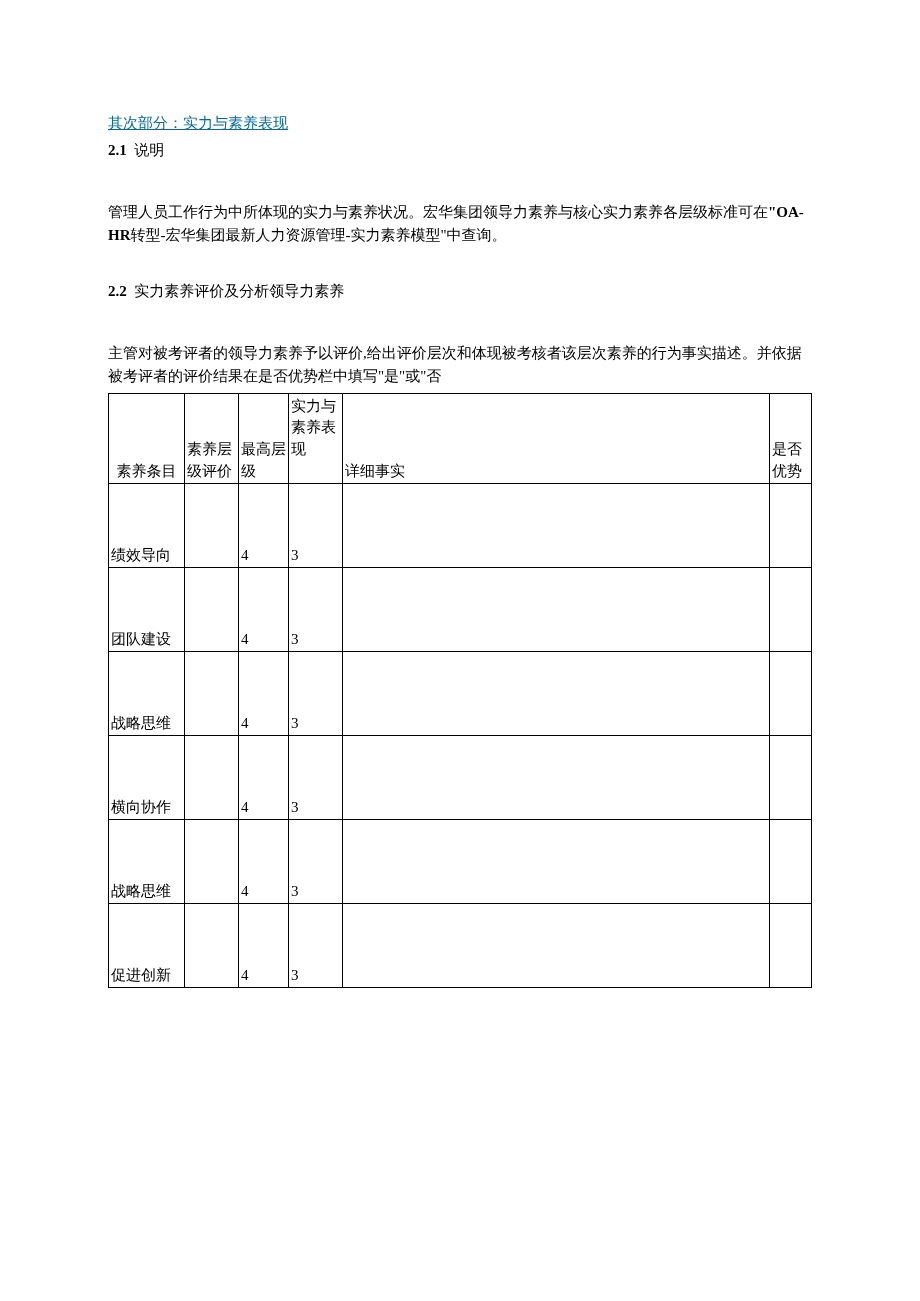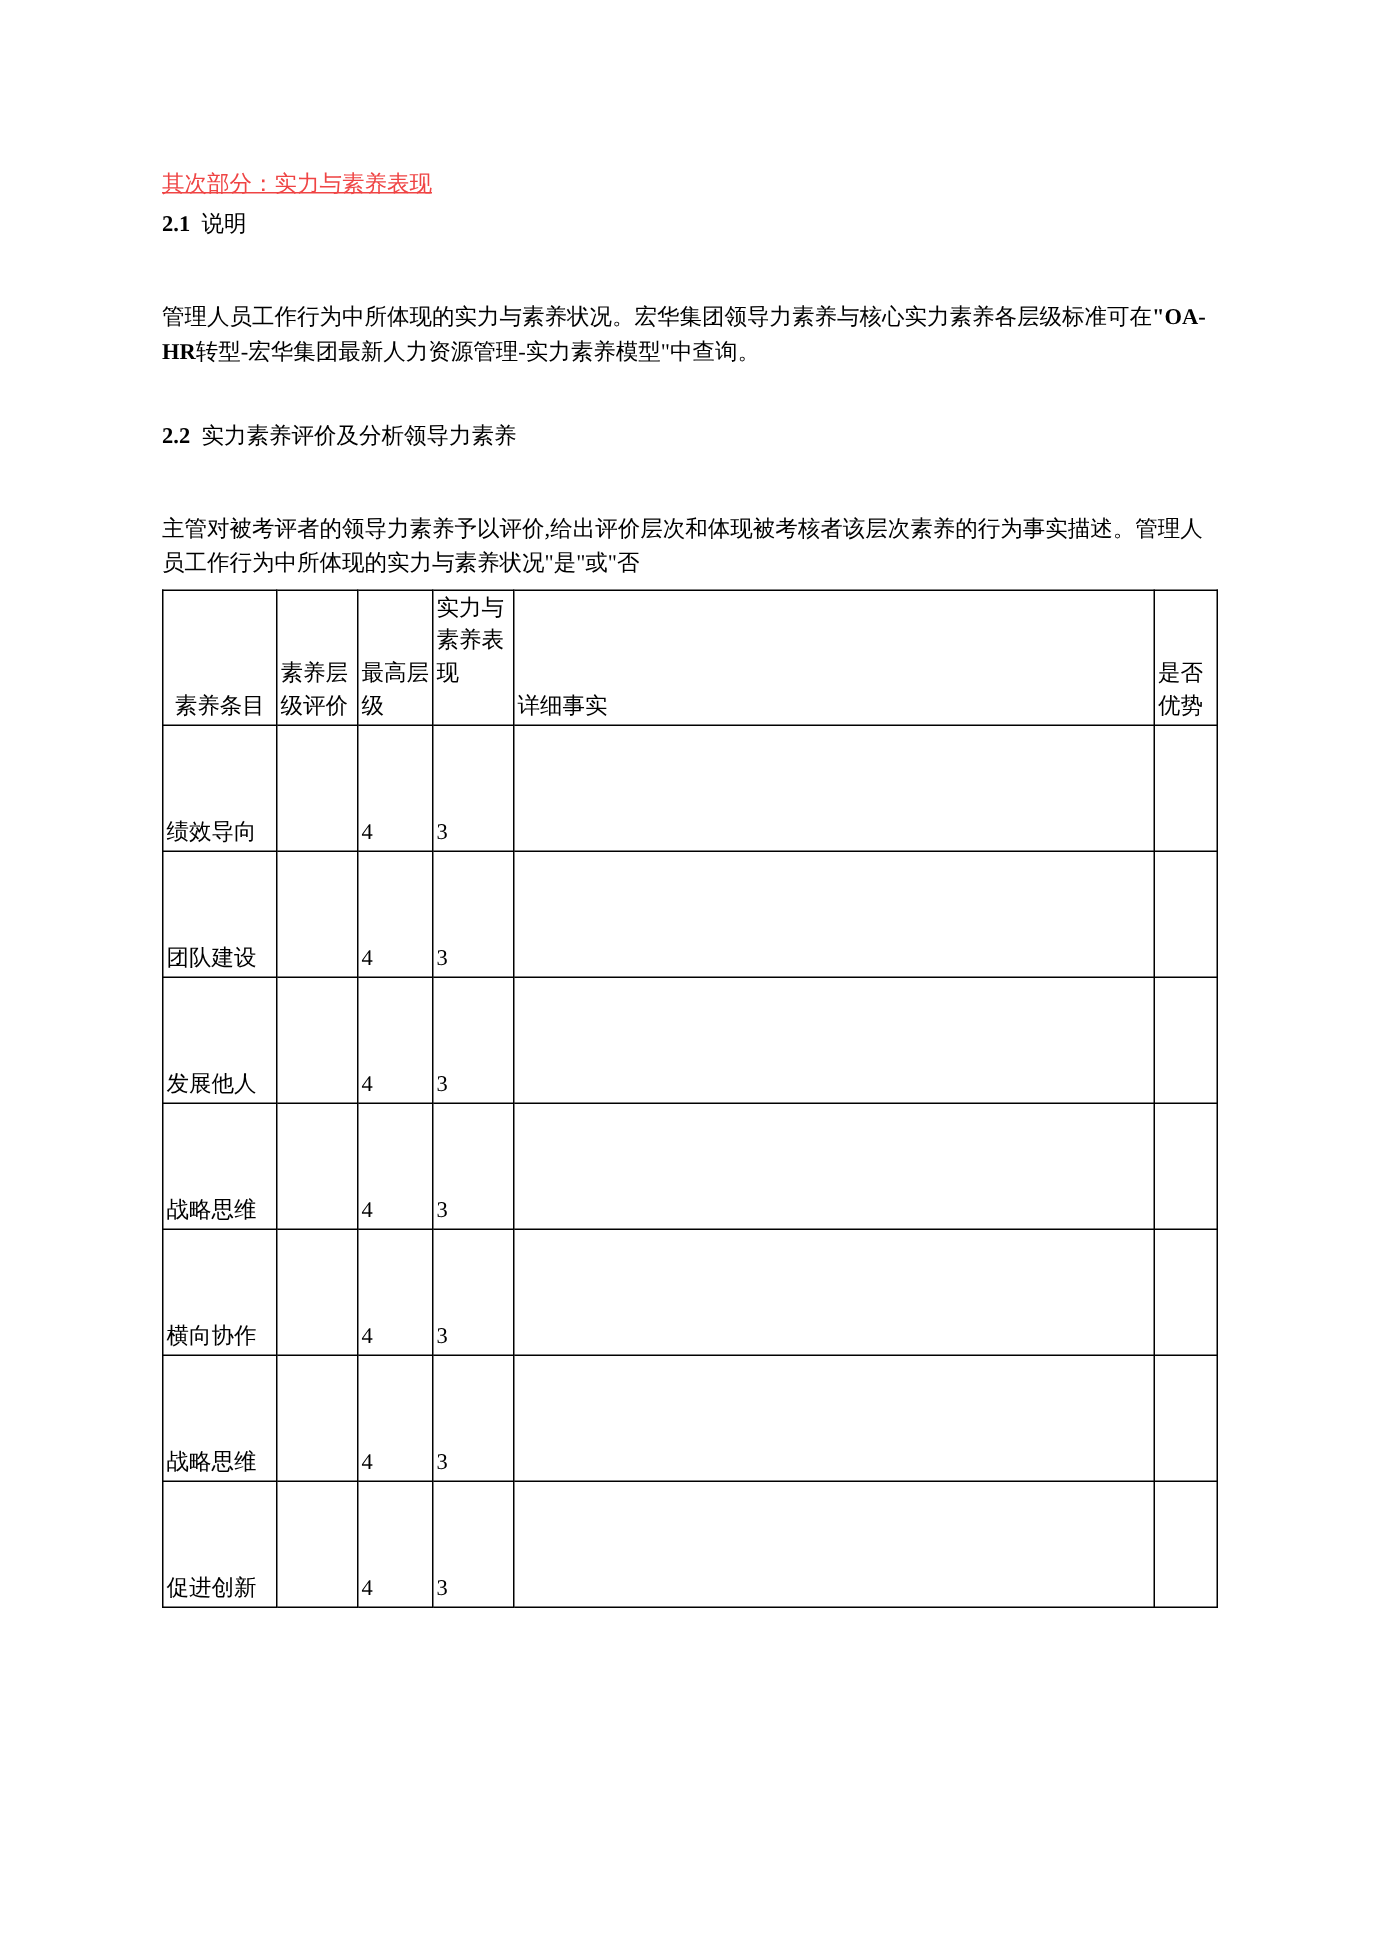--- a/index.html
+++ b/index.html
@@ -6,21 +6,21 @@
     body {
       background: #fff;
       font-family: "SimSun", "宋体", serif;
       font-size: 15px;
       color: #000;
       width: 920px;
       padding: 112px 108px 60px 108px;
       line-height: 1.5;
     }
     .section-link {
-      color: #ef4444;
+      color: #0369a1;
       text-decoration: underline;
       margin-bottom: 4px;
     }
     .num-line {
       margin-bottom: 4px;
     }
     .num-line .num {
       font-family: "Times New Roman", serif;
       font-weight: bold;
     }
@@ -72,21 +72,21 @@
 <div class="body-text">
   <span>管理人员工作行为中所体现的实力与素养状况。宏华集团领导力素养与核心实力素养各层级标准可在</span><span class="bold">"OA-HR</span><span>转型-宏华集团最新人力资源管理-实力素养模型"中查询。</span>
 </div>
 
 <div class="gap"></div>
 
 <div class="num-line">
   <span class="num">2.2</span>&nbsp;&nbsp;<span>实力素养评价及分析领导力素养</span>
 </div>
 
-<div class="body-text">主管对被考评者的领导力素养予以评价,给出评价层次和体现被考核者该层次素养的行为事实描述。管理人员工作行为中所体现的实力与素养状况"是"或"否</div>
+<div class="body-text">主管对被考评者的领导力素养予以评价,给出评价层次和体现被考核者该层次素养的行为事实描述。并依据被考评者的评价结果在是否优势栏中填写"是"或"否</div>
 
 <table>
   <thead>
     <tr>
       <th class="col-item">素养条目</th>
       <th class="col-eval">素养层级评价</th>
       <th class="col-max">最高层级</th>
       <th class="col-ref">实力与素养表现</th>
       <th class="col-fact">详细事实</th>
       <th class="col-adv">是否优势</th>
@@ -96,28 +96,20 @@
       <tr>
         <td>绩效导向</td>
         <td></td>
         <td>4</td>
         <td>3</td>
         <td></td>
         <td></td>
       </tr>
       <tr>
         <td>团队建设</td>
-        <td></td>
-        <td>4</td>
-        <td>3</td>
-        <td></td>
-        <td></td>
-      </tr>
-      <tr>
-        <td>发展他人</td>
         <td></td>
         <td>4</td>
         <td>3</td>
         <td></td>
         <td></td>
       </tr>
       <tr>
         <td>战略思维</td>
         <td></td>
         <td>4</td>

